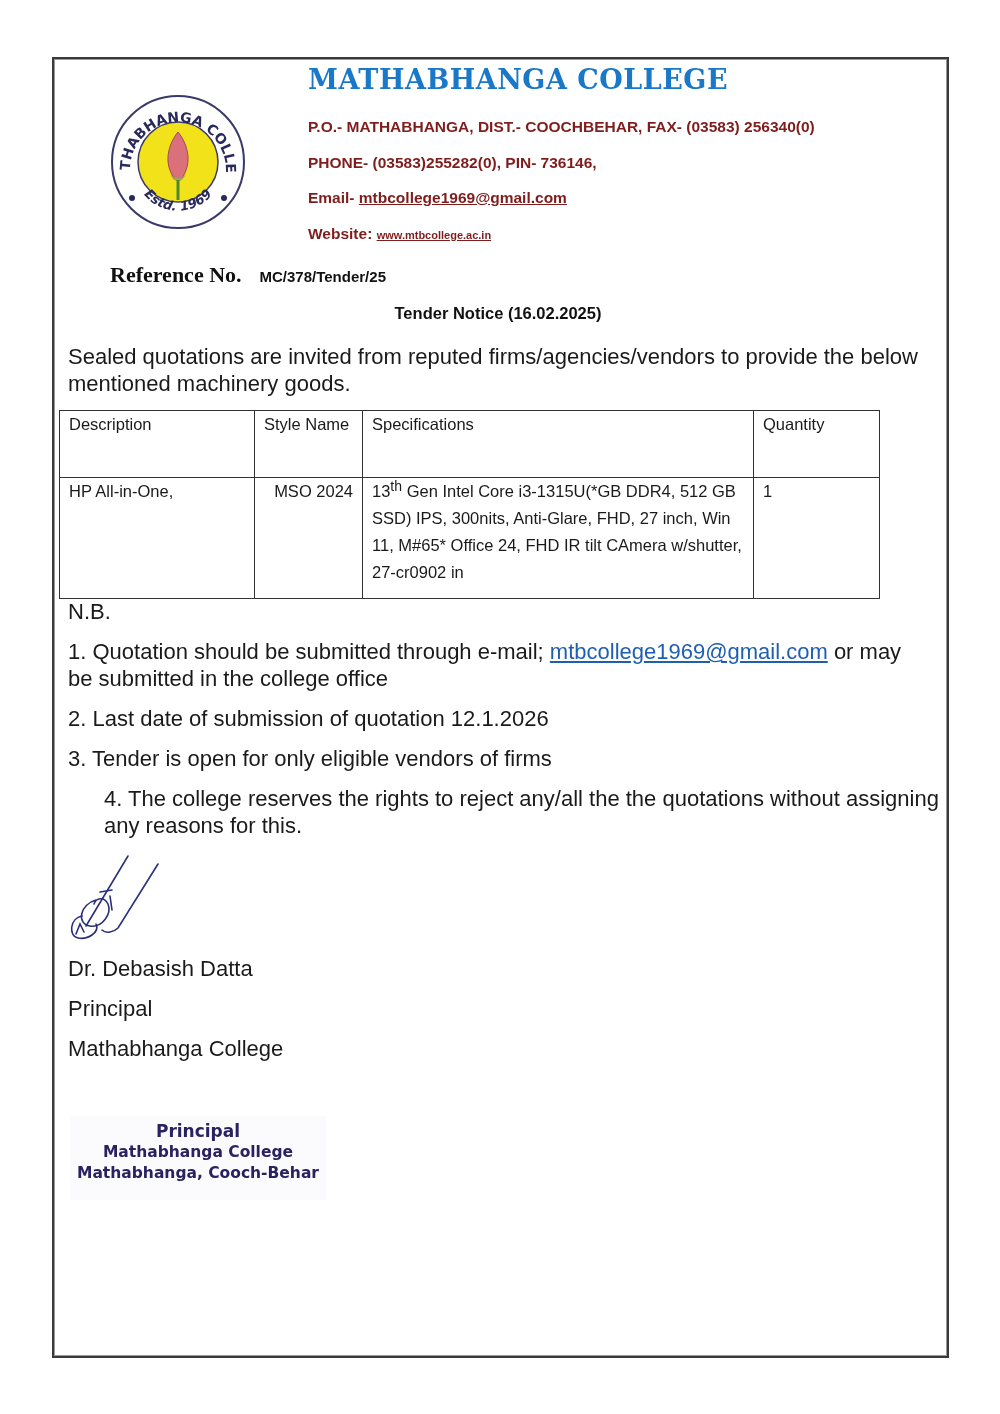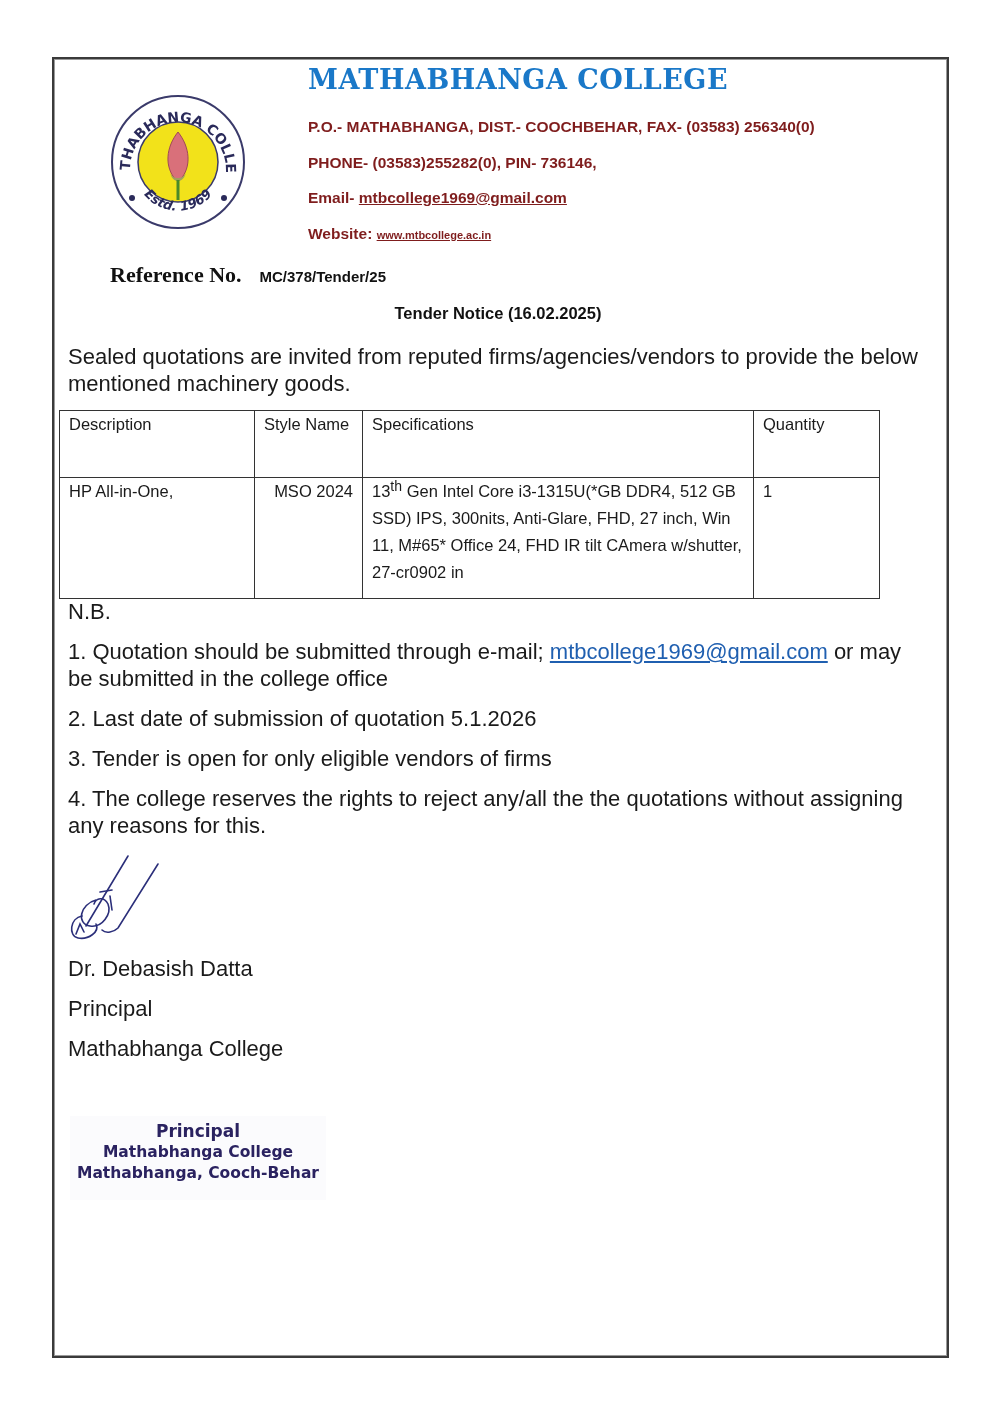--- a/index.html
+++ b/index.html
@@ -114,23 +114,23 @@
     <td class="c4">1</td>
   </tr>
 </tbody>
   </table>
 
 <div class="nb body-text">N.B.</div>
 
 <div class="p body-text" style="top:638px;">
   <span>1. Quotation should be submitted through e-mail; </span><a class="mail">mtbcollege1969@gmail.com</a><span> or may be submitted in the college office</span>
 </div>
-<div class="p body-text" style="top:705px;">2. Last date of submission of quotation 5.1.2026</div>
+<div class="p body-text" style="top:705px;">2. Last date of submission of quotation 12.1.2026</div>
 <div class="p body-text" style="top:745px;">3. Tender is open for only eligible vendors of firms</div>
-<div class="p body-text" style="top:785px;">4. The college reserves the rights to reject any/all the the quotations without assigning any reasons for this.</div>
+<div class="p body-text" style="top:785px;margin-left:36px;">4. The college reserves the rights to reject any/all the the quotations without assigning any reasons for this.</div>
 
 <svg class="sig" viewBox="0 0 96 92">
   <g fill="none" stroke="#2b2f7a" stroke-width="1.6" stroke-linecap="round">
     <path d="M62,4 L20,74"></path>
     <path d="M92,12 L52,76 C48,80 40,82 36,78"></path>
     <path d="M30,48 C14,52 10,72 24,74 C36,76 46,62 42,52 C38,44 30,46 28,52"></path>
     <path d="M16,64 C4,66 2,84 12,86 C22,88 34,80 30,72"></path>
     <path d="M10,82 L14,72 L18,80"></path>
     <path d="M34,40 L46,38"></path>
     <path d="M44,44 L46,58"></path>

